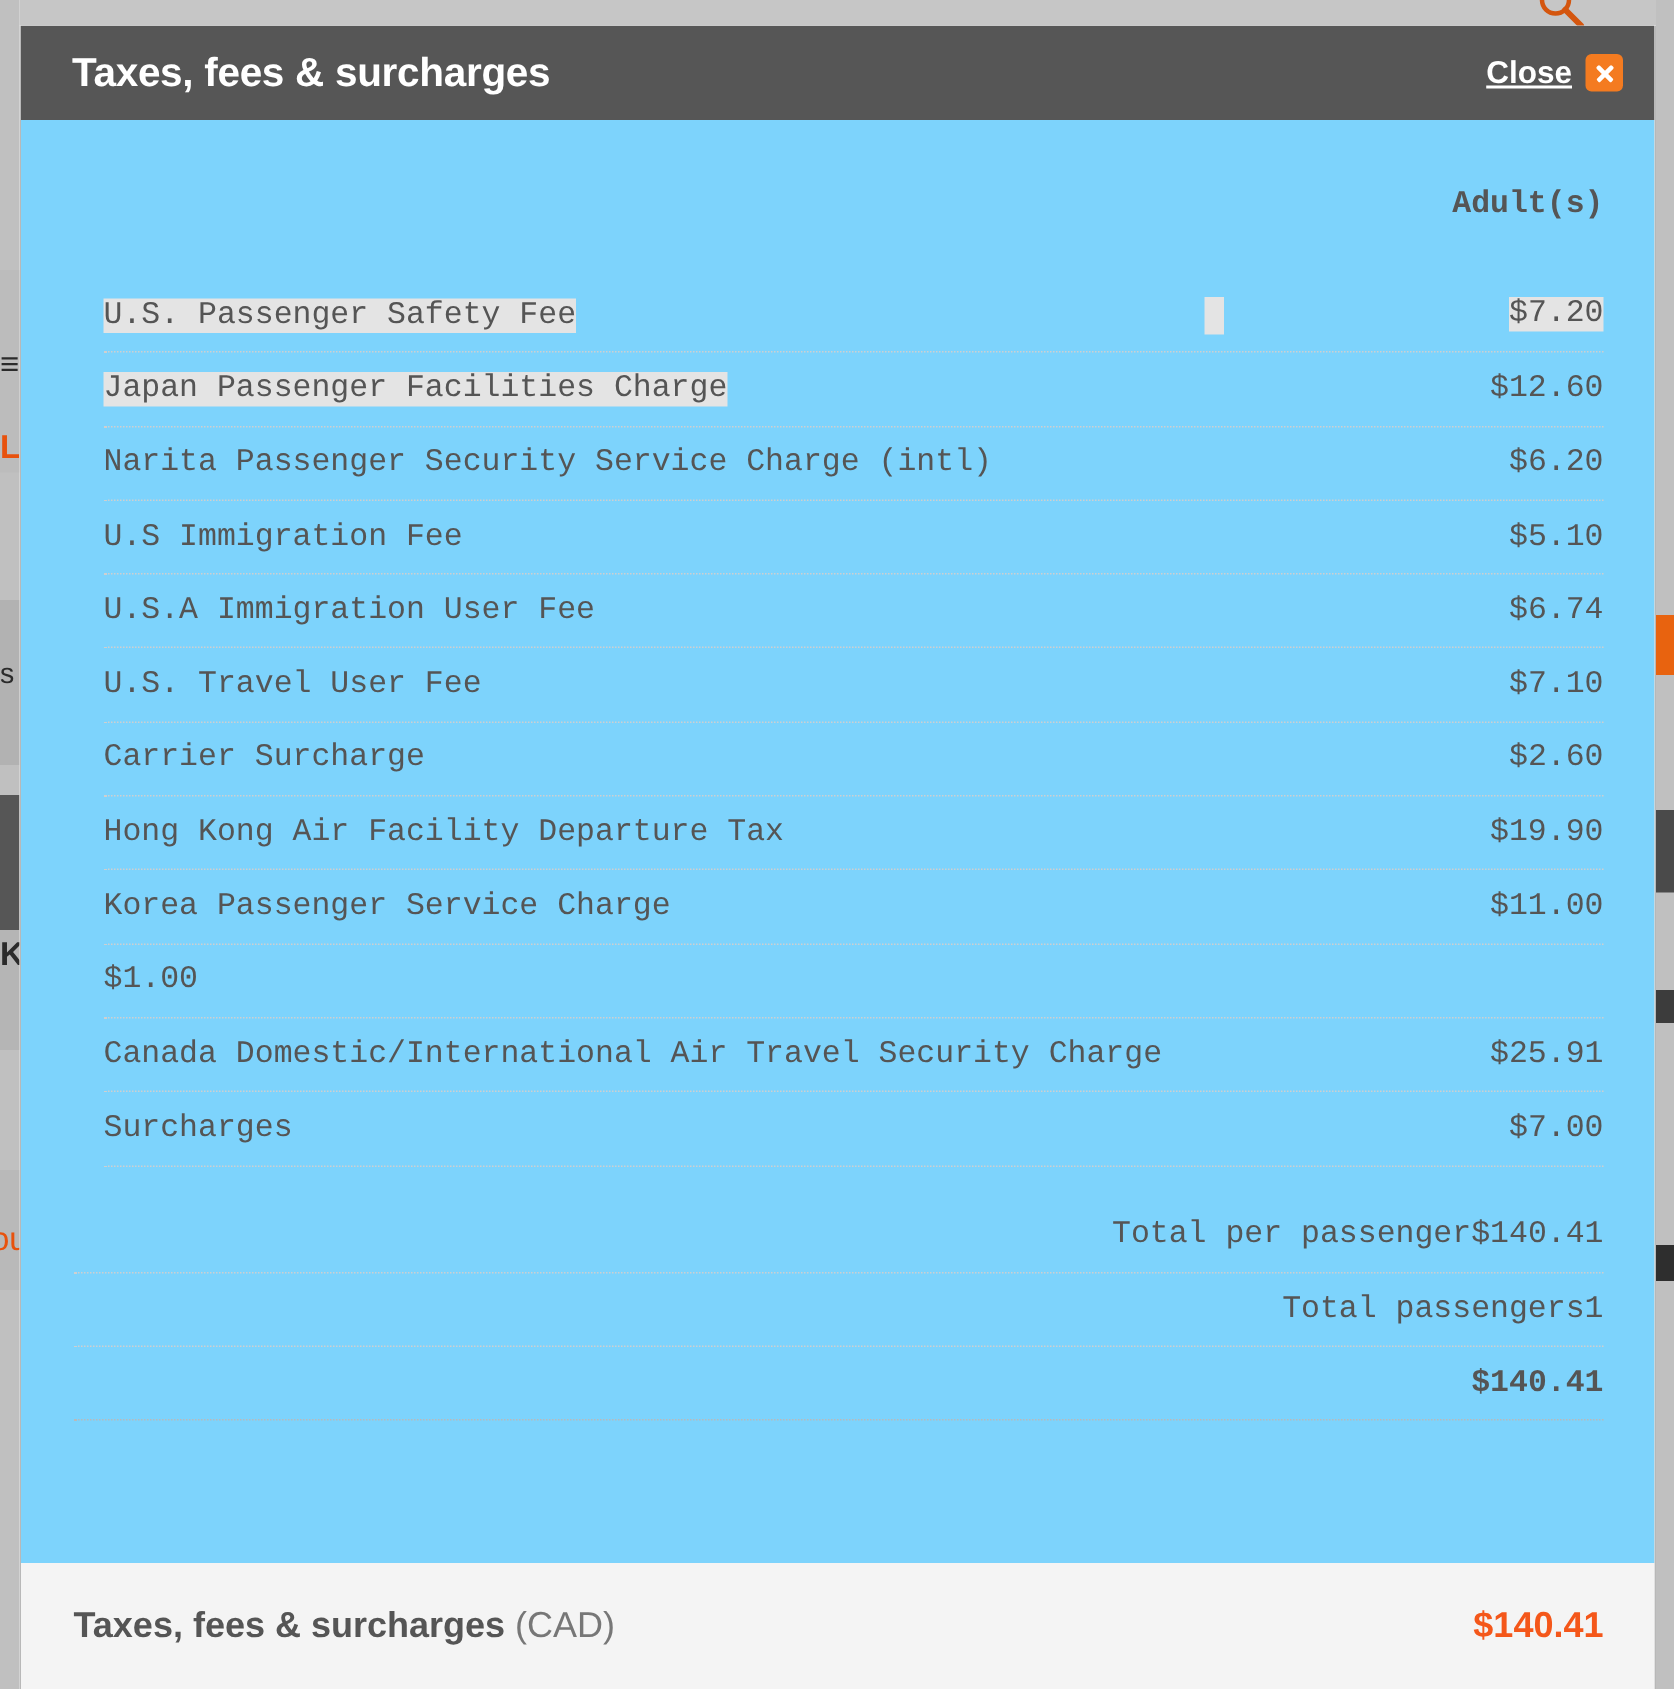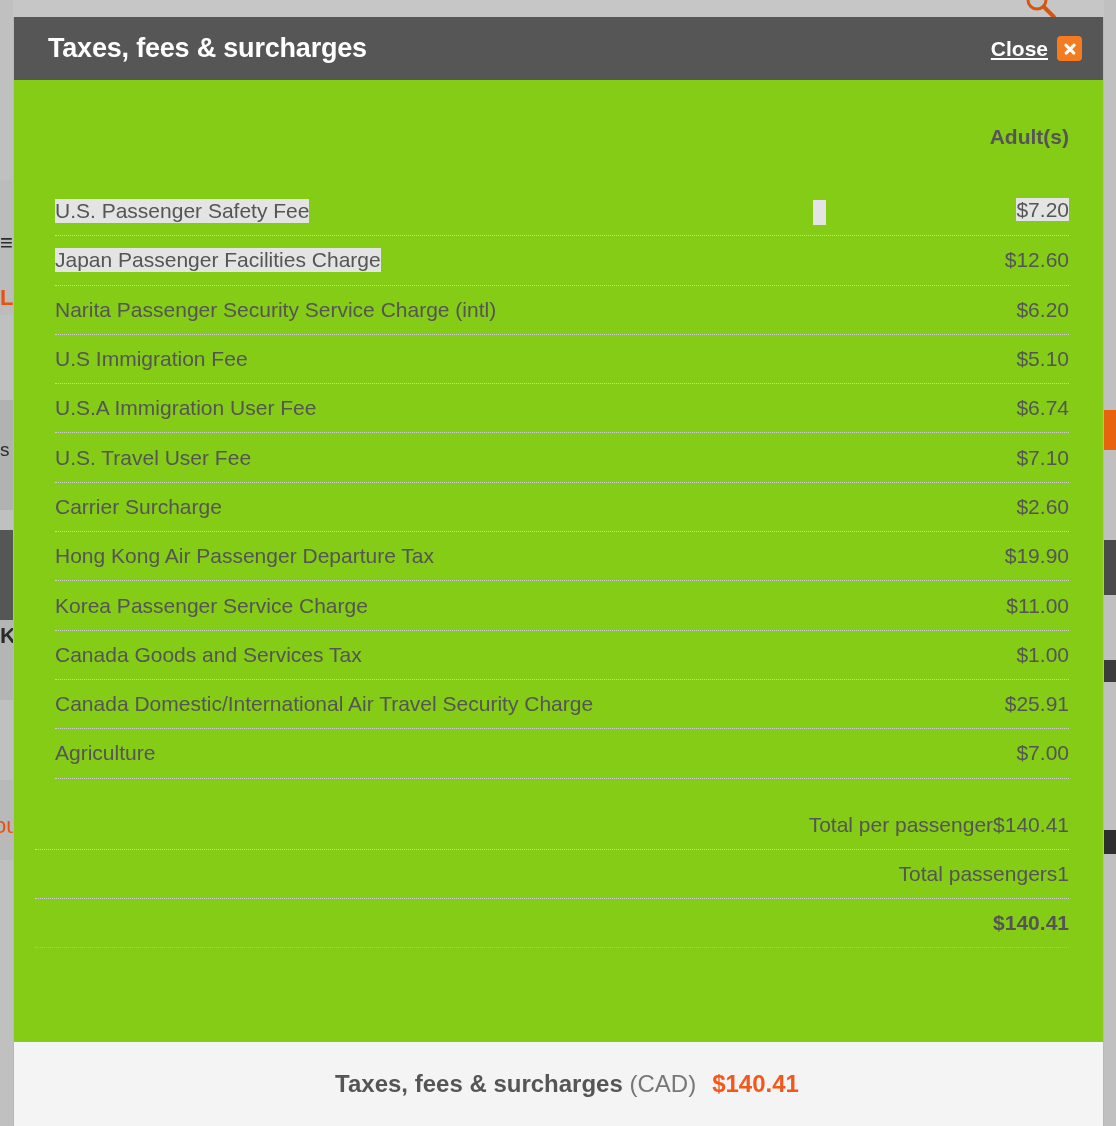--- a/index.html
+++ b/index.html
@@ -132,23 +132,24 @@
     left: 50%; top: 50%;
     width: 14px; height: 2.6px;
     background: #ffffff;
     border-radius: 1px;
   }
   .close-box::before { transform: translate(-50%,-50%) rotate(45deg); }
   .close-box::after  { transform: translate(-50%,-50%) rotate(-45deg); }
 
   .modal-body {
     flex: 1 1 auto;
-    background: #84cc16;
-    padding: 0 34px 0 21px;
-    overflow: hidden;
+    background: #7dd3fc;
+    padding: 0 34px 0 35px;
+    overflow: hidden;
+    font-family: Liberation Mono, monospace;
   }
 
   .col-header {
     display: flex;
     justify-content: flex-end;
     padding-top: 45px;
     padding-bottom: 38px;
   }
   .col-header-label {
     font-size: 21px;
@@ -206,22 +207,22 @@
     font-size: 21px;
     font-weight: bold;
     color: #555555;
   }
 
   .modal-footer {
     flex: 0 0 84px;
     background: #f4f4f4;
     display: flex;
     align-items: center;
-    justify-content: center;
-    padding: 0 34px 0 51px;
+    justify-content: space-between;
+    padding: 0 34px 0 35px;
     gap: 16px;
   }
   .footer-label {
     font-size: 24px;
     color: #555555;
   }
   .footer-label .strong { font-weight: bold; }
   .footer-label .cur { font-weight: normal; color: #777777; }
   .footer-total {
     font-size: 24px;
@@ -298,37 +299,36 @@
         </div>
         <div class="fee-row">
           <span class="fee-label">U.S. Travel User Fee</span>
           <span><span class="fee-value">$7.10</span></span>
         </div>
         <div class="fee-row">
           <span class="fee-label">Carrier Surcharge</span>
           <span><span class="fee-value">$2.60</span></span>
         </div>
         <div class="fee-row">
-          <span class="fee-label">Hong Kong Air Passenger Departure Tax</span>
+          <span class="fee-label">Hong Kong Air Facility Departure Tax</span>
           <span><span class="fee-value">$19.90</span></span>
         </div>
         <div class="fee-row">
           <span class="fee-label">Korea Passenger Service Charge</span>
           <span><span class="fee-value">$11.00</span></span>
         </div>
         <div class="fee-row">
-          <span class="fee-label">Canada Goods and Services Tax</span>
           <span><span class="fee-value">$1.00</span></span>
         </div>
         <div class="fee-row">
           <span class="fee-label">Canada Domestic/International Air Travel Security Charge</span>
           <span><span class="fee-value">$25.91</span></span>
         </div>
         <div class="fee-row">
-          <span class="fee-label">Agriculture</span>
+          <span class="fee-label">Surcharges</span>
           <span><span class="fee-value">$7.00</span></span>
         </div>
       </div>
 
     <div class="spacer-row"></div>
 
     <div class="total-row">
       <span class="fee-label">Total per passenger</span>
       <span class="fee-value">$140.41</span>
     </div>

